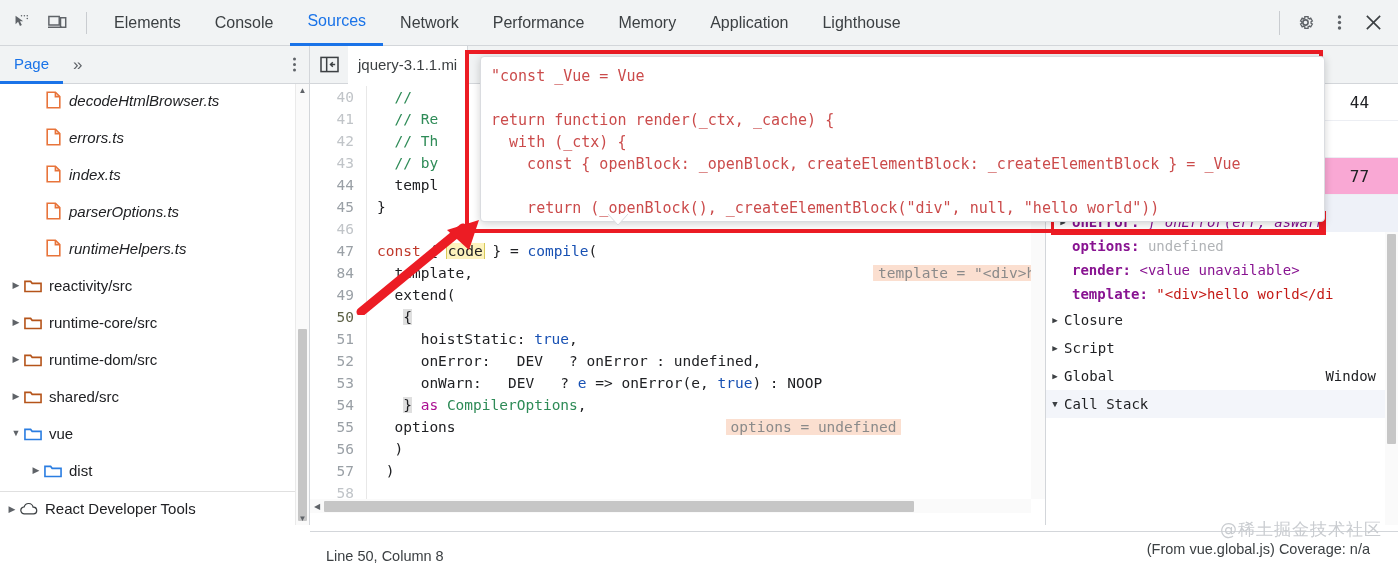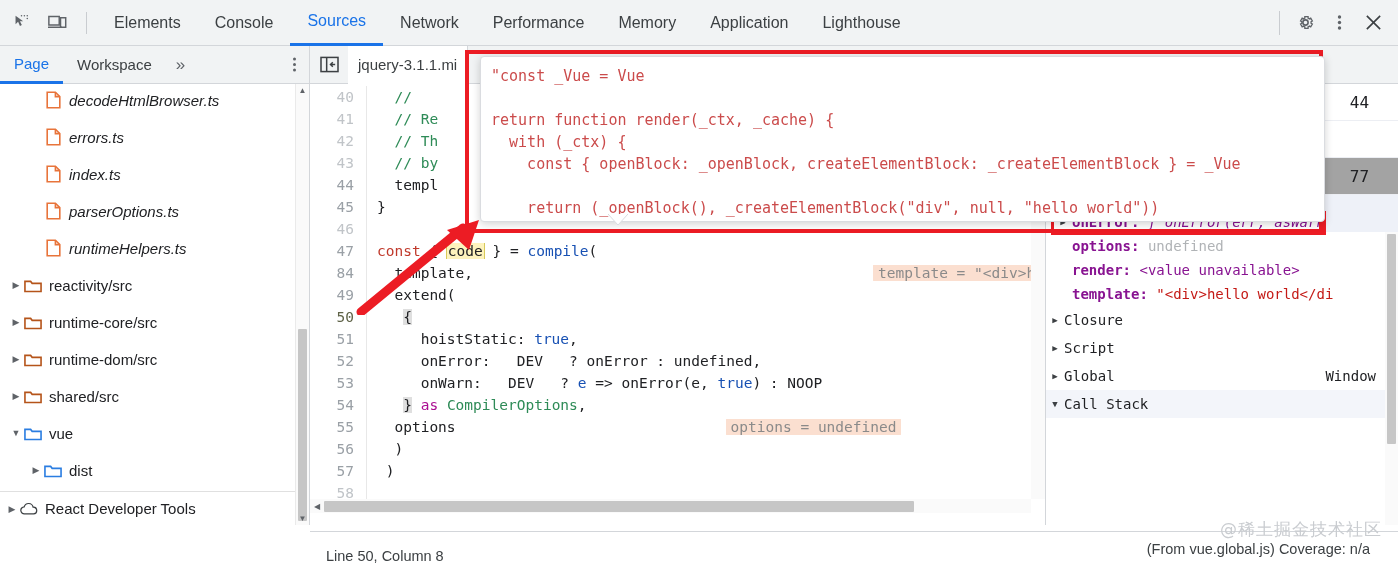--- a/index.html
+++ b/index.html
@@ -123,21 +123,21 @@
   .pval-undef{color:#b0b3b6;}
   .pval-fn{color:#881391;font-style:italic;}
   .pval-plain{color:#881391;}
   .pval-window{color:#202124;}
   #scope-scroll{position:absolute;right:0;top:0;width:13px;bottom:0;background:#fafafa;}
   #scope-thumb{position:absolute;left:2px;width:9px;background:#c6c6c6;border-radius:1px;}
 
   
   #mini-lines{position:absolute;right:0;top:0;width:77px;font-family:"DejaVu Sans Mono",monospace;font-size:16px;z-index:3;}
   .mini-row{height:37px;display:flex;align-items:center;justify-content:center;background:#fff;border-bottom:1px solid #eceef3;box-sizing:border-box;color:#202124;}
-  .mini-row.hl{background:#a3a3a3;}
+  .mini-row.hl{background:#f9a8d4;}
   .mini-row.blue{background:#eef1f8;border-bottom:none;}
 
   
   #status-bar{
     position:absolute;left:310px;right:0;bottom:0;height:34px;
     border-top:1px solid #d3d6da;background:#ffffff;
     display:flex;align-items:center;font-size:14.5px;color:#3c4043;
     box-sizing:border-box;padding:0 8px;
   }
   #status-left{padding-left:8px;margin-top:14px;}
@@ -237,23 +237,20 @@
           <path d="M3 3 L17 17 M17 3 L3 17" stroke="#3c4043" stroke-width="1.7"></path>
         </svg>
     </div>
   </div>
 </div>
 
 <div id="sub-toolbar">
   <div id="nav-tabs">
     <div class="nav-tab active">
         <span>Page</span>
-      </div>
-    <div class="nav-tab">
-        <span>Workspace</span>
       </div>
     <div class="chev">»</div>
     <div id="nav-more">
       <svg width="5" height="17" viewBox="0 0 5 17">
           <circle cx="2.5" cy="3" r="1.5" fill="#5f6368"></circle>
           <circle cx="2.5" cy="8.5" r="1.5" fill="#5f6368"></circle>
           <circle cx="2.5" cy="14" r="1.5" fill="#5f6368"></circle>
         </svg>
     </div>
   </div>

